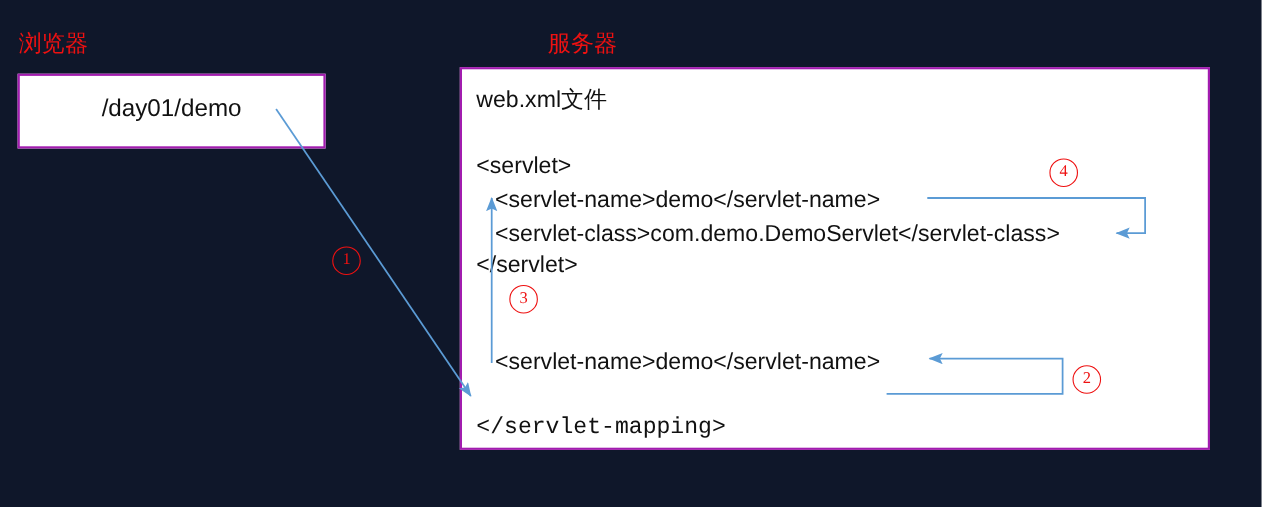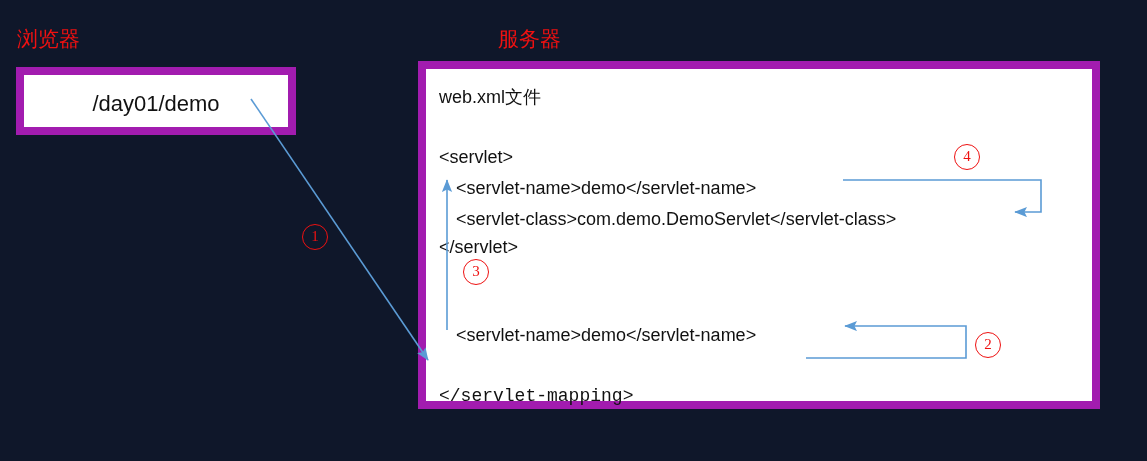--- a/index.html
+++ b/index.html
@@ -24,21 +24,21 @@
     line-height: 26px;
     white-space: nowrap;
     font-family: "DejaVu Sans", "Liberation Sans", sans-serif;
   }
   #browser-title { left: 17px; top: 26px; }
   #server-title  { left: 498px; top: 26px; }
 
   
   .panel {
     position: absolute;
-    border: 8px solid #a21caf;
+    border: 2px solid #a21caf;
     background: #ffffff;
     box-sizing: border-box;
   }
   #browser-box {
     left: 16px; top: 67px;
     width: 280px; height: 68px;
   }
   #server-box {
     left: 418px; top: 61px;
     width: 682px; height: 348px;
@@ -53,21 +53,21 @@
     font-size: 22px;
     line-height: 30px;
     color: #111111;
     white-space: nowrap;
   }
 
   
   .code-line {
     position: absolute;
     left: 13px;
-    font-size: 18px;
+    font-size: 21px;
     line-height: 24px;
     color: #111111;
     white-space: pre;
   }
 
   
   #line-webxml    { top: 16px; }
   #line-servlet-open  { top: 76px; text-align: right; }
   #line-servlet-name  { top: 107px; left: 30px; }
   #line-servlet-class { top: 138px; left: 30px; }

